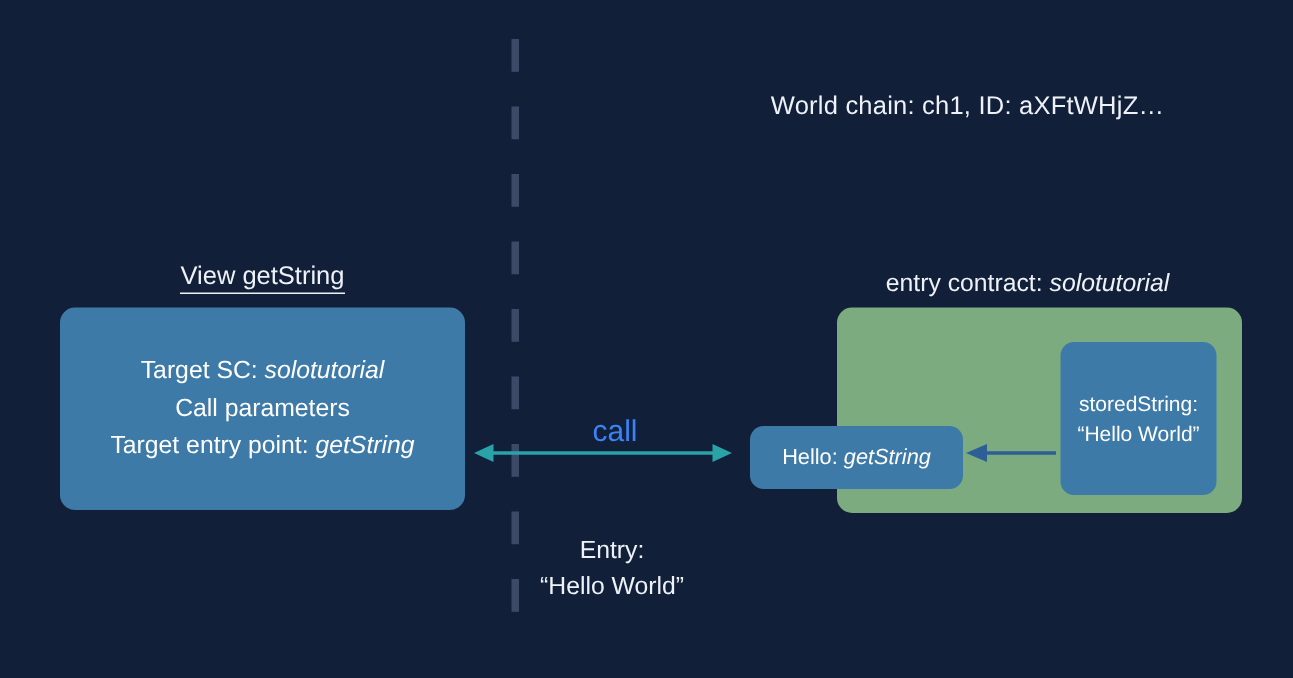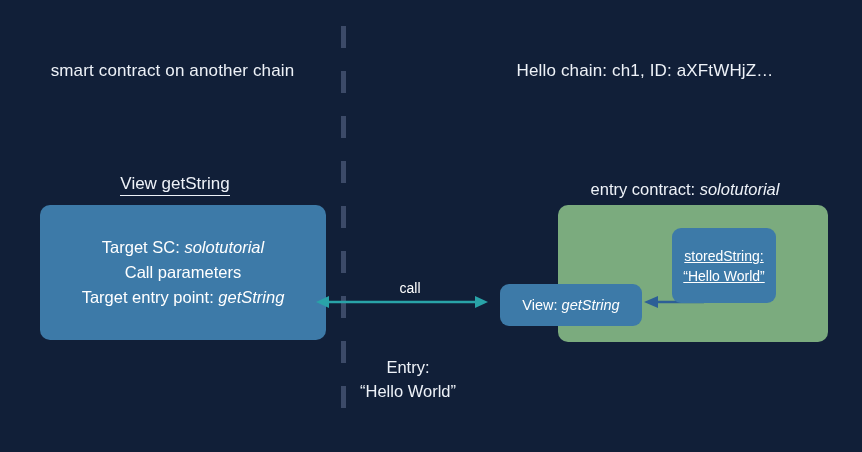--- a/index.html
+++ b/index.html
@@ -64,21 +64,20 @@
 
   .blue-box {
     background: #3d7aa8;
     border-radius: 10px;
   }
   #view-params-box {
     left: 40px;
     top: 205px;
     width: 270px;
     height: 135px;
-    padding-left: 16px;
   }
   #view-params-lines {
     position: absolute;
     left: 0;
     top: 0;
     width: 100%;
     height: 100%;
     display: flex;
     flex-direction: column;
     justify-content: center;
@@ -89,22 +88,22 @@
     text-align: center;
   }
   .ital { font-style: italic; }
 
   
   #call-label {
     left: 330px;
     top: 278px;
     width: 160px;
     text-align: center;
-    color: #ffffff;
-    font-size: 14px;
+    color: #3b82f6;
+    font-size: 20px;
     line-height: 20px;
   }
   #call-arrow {
     left: 316px;
     top: 292px;
     width: 172px;
     height: 20px;
   }
   #return-text {
     left: 328px;
@@ -162,53 +161,51 @@
     border-radius: 9px;
     display: flex;
     justify-content: center;
     align-items: center;
     font-size: 14.5px;
     color: #ffffff;
     text-align: center;
   }
 
   #stored-string-box {
-    left: 672px;
+    left: 707px;
     top: 228px;
     width: 104px;
-    height: 75px;
+    height: 102px;
     background: #3d7aa8;
     border-radius: 9px;
     display: flex;
     flex-direction: column;
     justify-content: center;
     align-items: center;
     font-size: 14px;
     line-height: 20px;
     color: #ffffff;
     text-align: center;
-    text-decoration: underline;
   }
 
   #inner-arrow {
     left: 644px;
     top: 294px;
     width: 60px;
     height: 16px;
   }
 </style>
 </head>
 <body>
 
 <div id="canvas">
 
   <div class="abs divider"></div>
 
   <div class="abs col-header" id="left-header">
-    <div>smart contract on another chain</div>
   </div>
 
   <div class="abs" id="view-params-title">
     <span>View getString</span>
   </div>
 
   <div class="abs blue-box" id="view-params-box">
     <div id="view-params-lines">
       <div>
         <span>Target SC: </span><span class="ital">solotutorial</span>
@@ -226,37 +223,37 @@
     <line x1="10" y1="10" x2="162" y2="10" stroke="#29a3a8" stroke-width="2.4"></line>
     <polygon points="0,10 13,4 13,16" fill="#29a3a8"></polygon>
     <polygon points="172,10 159,4 159,16" fill="#29a3a8"></polygon>
   </svg>
 
   <div class="abs" id="return-text">
     <div>Entry:</div>
     <div>“Hello World”</div>
   </div>
 
-  <div class="abs col-header" id="right-header">Hello chain: ch1, ID: aXFtWHjZ…</div>
+  <div class="abs col-header" id="right-header">World chain: ch1, ID: aXFtWHjZ…</div>
 
   <div class="abs" id="sc-title">
     <span>entry contract: </span><span class="ital">solotutorial</span>
   </div>
 
   <div class="abs" id="green-box"></div>
 
   <svg class="abs" id="inner-arrow" viewBox="0 0 60 16">
     <line x1="12" y1="8" x2="60" y2="8" stroke="#2d5f96" stroke-width="2.4"></line>
     <polygon points="0,8 14,2 14,14" fill="#2d5f96"></polygon>
   </svg>
 
 
   <div class="abs" id="view-getstring-box">
     <div>
-      <span>View: </span><span class="ital">getString</span>
+      <span>Hello: </span><span class="ital">getString</span>
     </div>
   </div>
 
   <div class="abs" id="stored-string-box">
     <div>storedString:</div>
     <div>“Hello World”</div>
   </div>
 
 </div>
 

